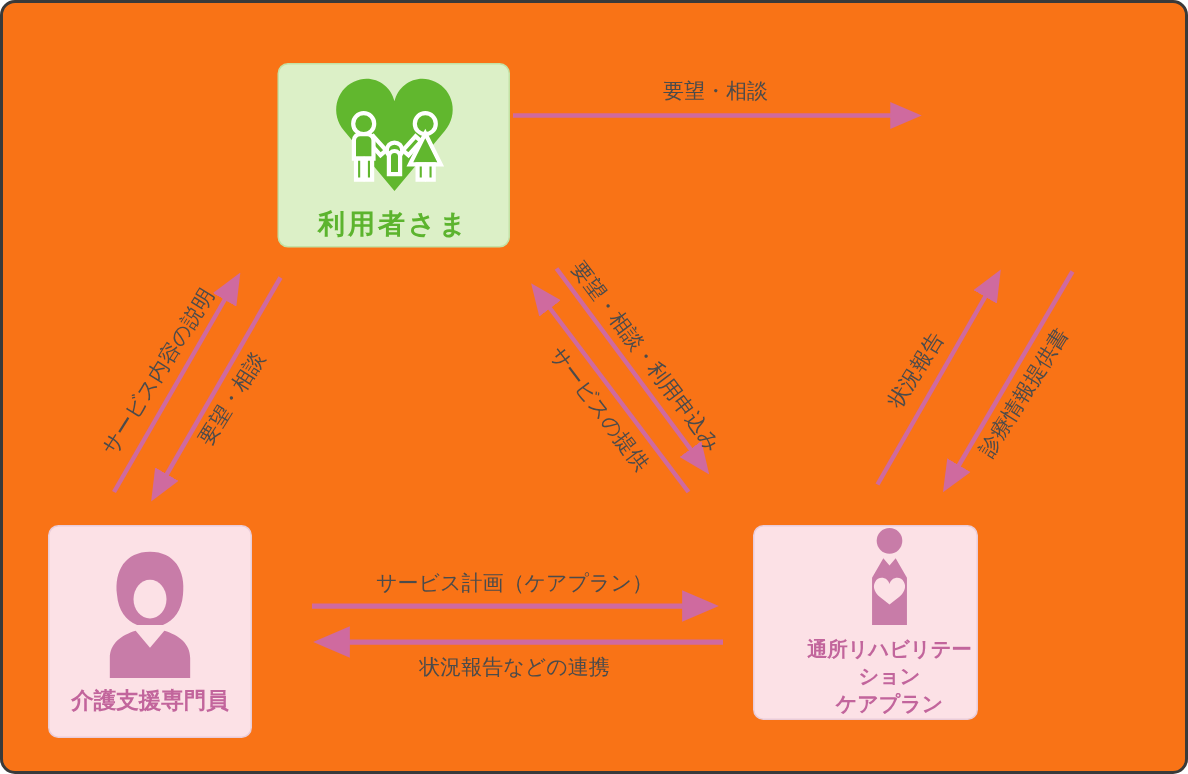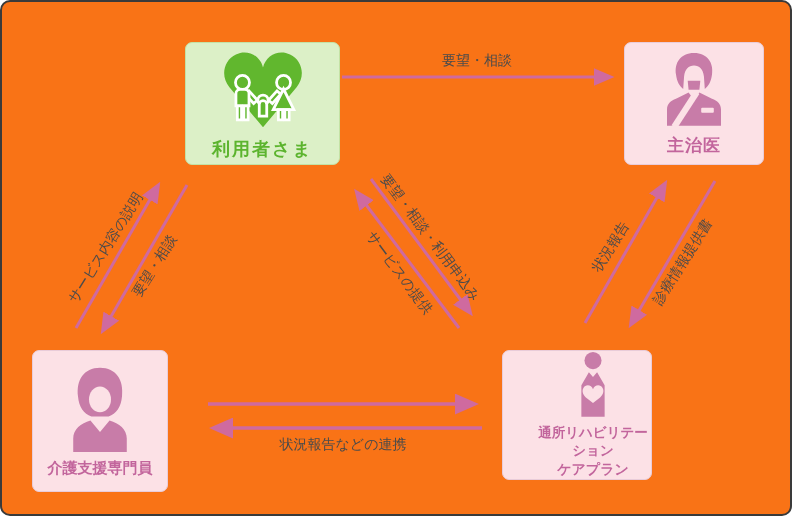--- a/index.html
+++ b/index.html
@@ -93,20 +93,21 @@
     <line x1="480" y1="426" x2="226" y2="426" stroke="#cf6a9f" stroke-width="3.5" marker-end="url(#ah)"></line>
   </svg>
 
   <div class="arrow-label" style="left:475px; top:59px;">要望・相談</div>
   <div class="arrow-label rot-neg" style="left:104px; top:246px;">サービス内容の説明</div>
   <div class="arrow-label rot-neg" style="left:153px; top:264px;">要望・相談</div>
   <div class="arrow-label rot-pos" style="left:428px; top:236px;">要望・相談・利用申込み</div>
   <div class="arrow-label rot-pos" style="left:397px; top:271px;">サービスの提供</div>
   <div class="arrow-label rot-neg" style="left:609px; top:245px;">状況報告</div>
   <div class="arrow-label rot-neg" style="left:681px; top:260px;">診療情報提供書</div>
+  <div class="arrow-label" style="left:341px; top:387px;">サービス計画（ケアプラン）</div>
   <div class="arrow-label" style="left:341px; top:443px;font-family:Liberation Serif, serif;">状況報告などの連携</div>
 
   <div class="node node-green" id="node-user">
     <svg class="icon" width="94" height="84" viewBox="0 0 100 90">
       <path d="M50,22 C47,9 33,2 21,8 C8,14 4,31 14,43 L50,86 L86,43 C96,31 92,14 79,8 C67,2 53,9 50,22 Z" fill="#61b72e"></path>
       <g stroke="#ffffff" stroke-width="3" fill="#61b72e">
         <path d="M35,47 l9,10 l-4,3.5 l-9,-10 z"></path>
         <path d="M65,47 l-9,10 l4,3.5 l9,-10 z"></path>
         <circle cx="28" cy="38" r="7.5"></circle>
         <path d="M21,50 a4.5,4.5 0 0 1 4.5,-4.5 h5 a4.5,4.5 0 0 1 4.5,4.5 v13 h-14 z"></path>
@@ -116,30 +117,20 @@
         <path d="M72,45 L61,67 h22 Z"></path>
         <path d="M66.5,67 h4.5 v11 h-4.5 z"></path>
         <path d="M73.5,67 h4.5 v11 h-4.5 z"></path>
         <circle cx="50" cy="57" r="5.5"></circle>
         <path d="M46,61.5 a4,4 0 0 1 8,0 v12.5 h-8 z"></path>
       </g>
     </svg>
     <div class="node-label-green">利用者さま</div>
   </div>
 
-  <div class="node node-pink" id="node-doctor">
-    <svg class="icon" width="72" height="76" viewBox="0 0 80 84">
-      <path d="M40,3 C55,3 62,14 60,27 C59,35 56,40 52,43 L51,29 C50,21 46,17 40,17 C34,17 30,21 29,29 L28,43 C24,40 21,35 20,27 C18,14 25,3 40,3 Z" fill="#c87ca8"></path>
-      <path d="M33,34 h14 l-1,10 h-12 z" fill="#c87ca8"></path>
-      <path d="M10,84 L10,66 C10,60 14,56 20,54 L34,47 L40,55 L46,47 L60,54 C66,56 70,60 70,66 L70,84 Z" fill="#c87ca8"></path>
-      <rect x="27" y="43" width="7" height="46" fill="#fce1e6" transform="rotate(33 30.5 66)"></rect>
-      <rect x="48" y="64" width="14" height="5.5" rx="1" fill="#fce1e6"></rect>
-    </svg>
-    <div class="node-label-pink">主治医</div>
-  </div>
 
   <div class="node node-pink" id="node-cm">
     <svg class="icon" width="78" height="88" viewBox="0 0 80 92">
       <path d="M40,4 C57,4 65,17 63,34 C62,45 57,52 49,55 L31,55 C23,52 18,45 17,34 C15,17 23,4 40,4 Z" fill="#c87ca8"></path>
       <ellipse cx="40" cy="37" rx="11.5" ry="13.5" fill="#fce1e6"></ellipse>
       <path d="M12,92 L12,78 C12,68 20,62 30,59 L40,71 L50,59 C60,62 68,68 68,78 L68,92 Z" fill="#c87ca8"></path>
     </svg>
     <div class="node-label-pink lbl-l1">介護支援専門員</div>
   </div>
 

